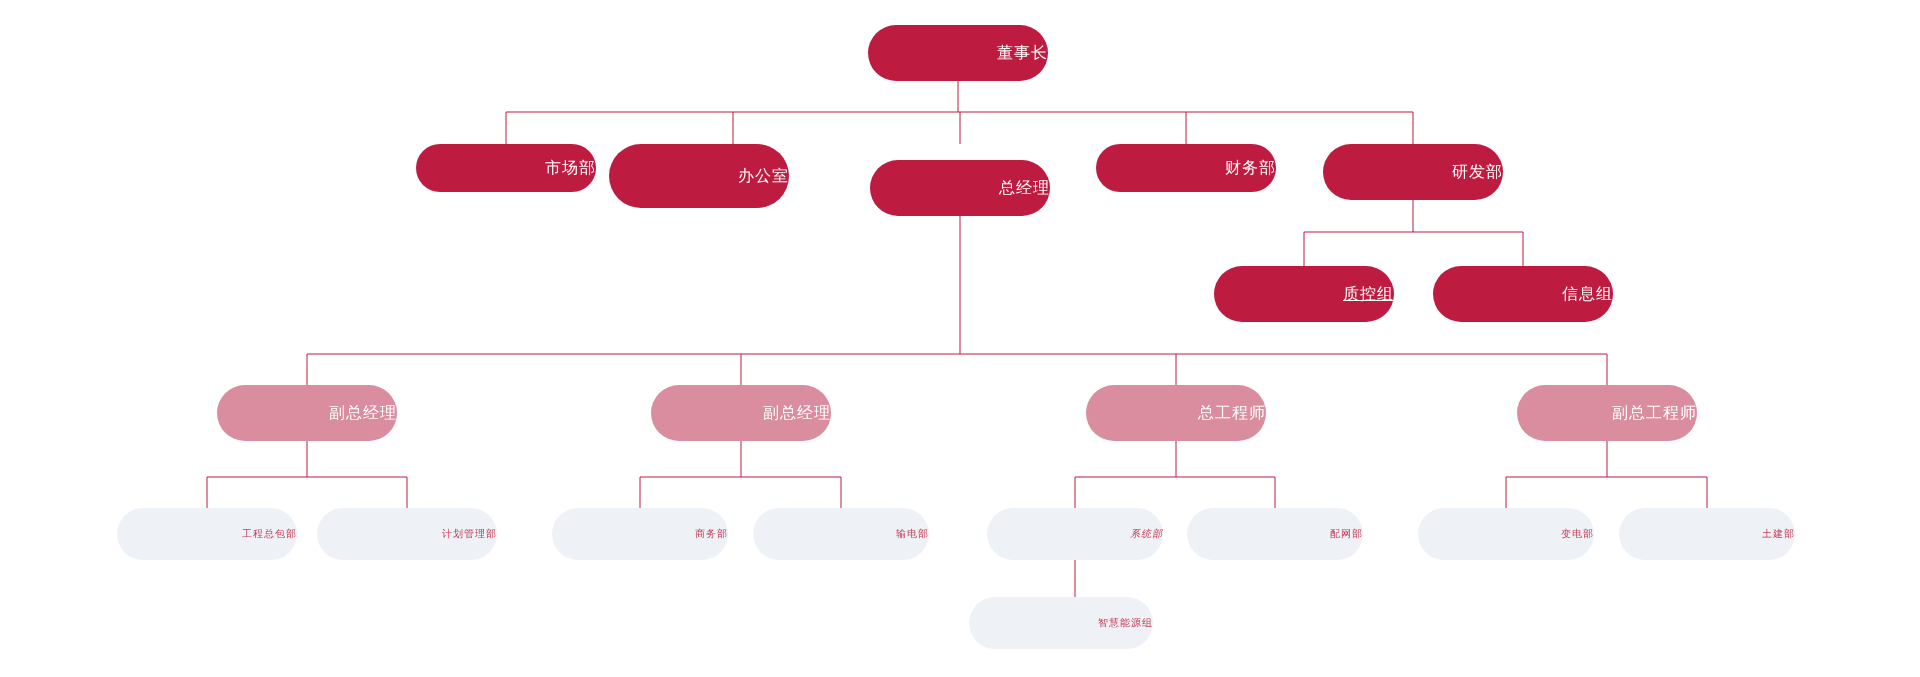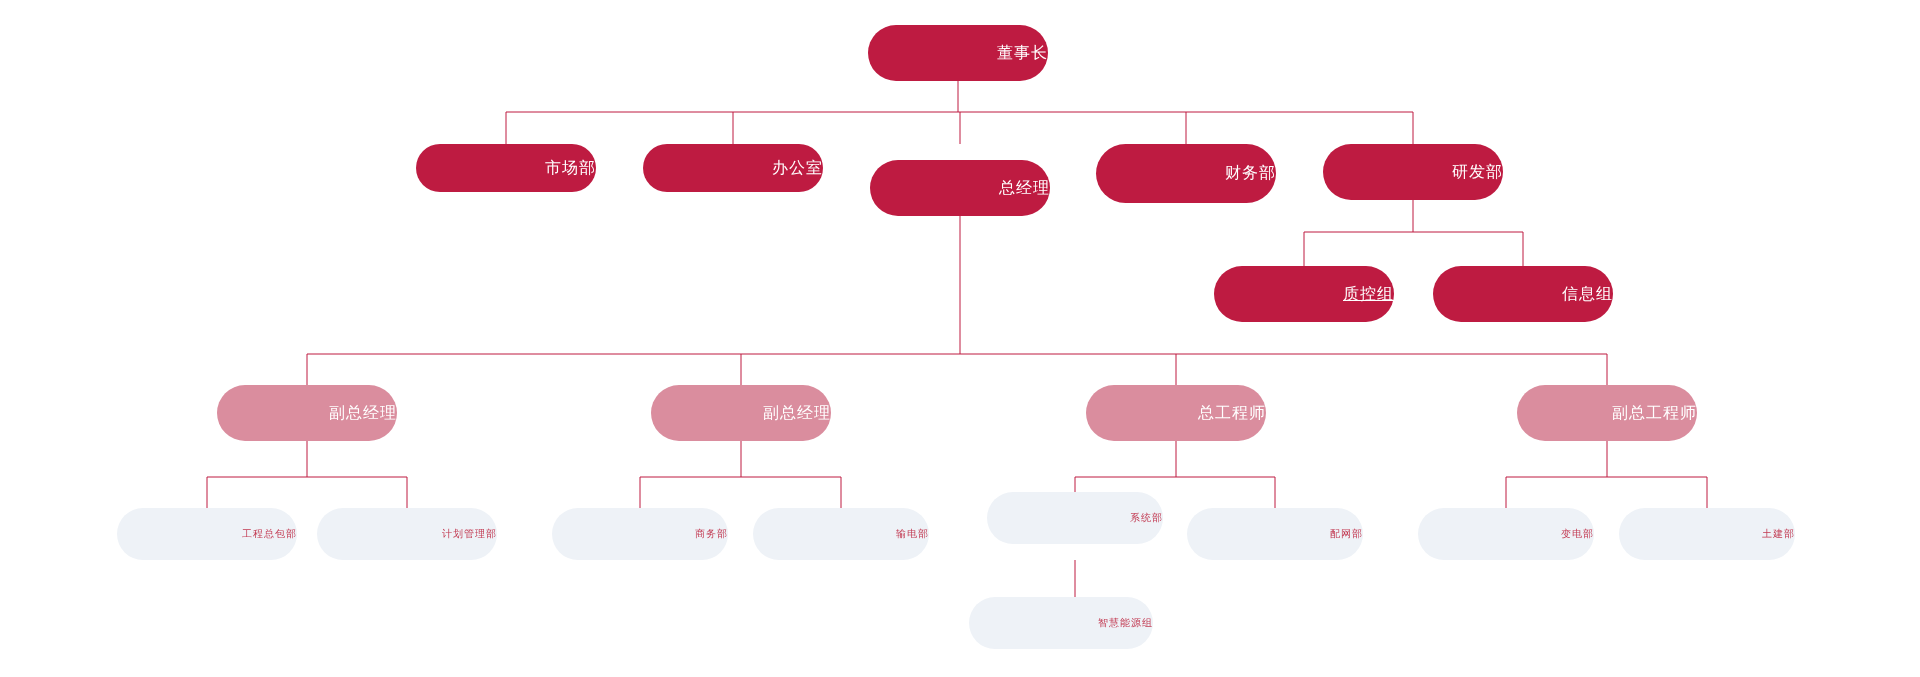--- a/index.html
+++ b/index.html
@@ -59,27 +59,27 @@
       <path d="M 1176 441 V 477 M 1075 477 H 1275 M 1075 477 V 508 M 1275 477 V 508" fill="none" stroke="#BE1B41" stroke-width="1"></path>
       <path d="M 1607 441 V 477 M 1506 477 H 1707 M 1506 477 V 508 M 1707 477 V 508" fill="none" stroke="#BE1B41" stroke-width="1"></path>
       <path d="M 1075 560 V 580 M 1075 580 V 597" fill="none" stroke="#BE1B41" stroke-width="1"></path>
     </svg>
     <div class="node primary" style="left: 868px; top: 25px; width: 180px; height: 56px;">
       <span>董事长</span>
     </div>
     <div class="node primary" style="left: 416px; top: 144px; width: 180px; height: 48px;">
       <span>市场部</span>
     </div>
-    <div class="node primary" style="left: 643px; top: 144px; width: 180px; height: 48px;">
+    <div class="node primary" style="left: 609px; top: 144px; width: 180px; height: 64px;">
       <span>办公室</span>
     </div>
     <div class="node primary" style="left: 870px; top: 144px; width: 180px; height: 56px; margin-top: 16px;">
       <span>总经理</span>
     </div>
-    <div class="node primary" style="left: 1096px; top: 144px; width: 180px; height: 59px;">
+    <div class="node primary" style="left: 1096px; top: 144px; width: 180px; height: 48px;">
       <span>财务部</span>
     </div>
     <div class="node primary" style="left: 1323px; top: 144px; width: 180px; height: 56px;">
       <span>研发部</span>
     </div>
     <div class="node primary" style="left: 1214px; top: 266px; width: 180px; height: 56px; text-decoration: underline;">
       <span>质控组</span>
     </div>
     <div class="node primary" style="left: 1433px; top: 266px; width: 180px; height: 56px;">
       <span>信息组</span>
@@ -101,21 +101,21 @@
     </div>
     <div class="node tertiary" style="left: 317px; top: 508px; width: 180px; height: 52px;">
       <span>计划管理部</span>
     </div>
     <div class="node tertiary" style="left: 552px; top: 508px; width: 176px; height: 52px;">
       <span>商务部</span>
     </div>
     <div class="node tertiary" style="left: 753px; top: 508px; width: 176px; height: 52px;">
       <span>输电部</span>
     </div>
-    <div class="node tertiary" style="left: 987px; top: 492px; width: 176px; height: 52px;">
+    <div class="node tertiary" style="left: 987px; top: 508px; width: 176px; height: 52px; font-style: italic;">
       <span>系统部</span>
     </div>
     <div class="node tertiary" style="left: 1187px; top: 508px; width: 176px; height: 52px;">
       <span>配网部</span>
     </div>
     <div class="node tertiary" style="left: 1418px; top: 508px; width: 176px; height: 52px;">
       <span>变电部</span>
     </div>
     <div class="node tertiary" style="left: 1619px; top: 508px; width: 176px; height: 52px;">
       <span>土建部</span>

